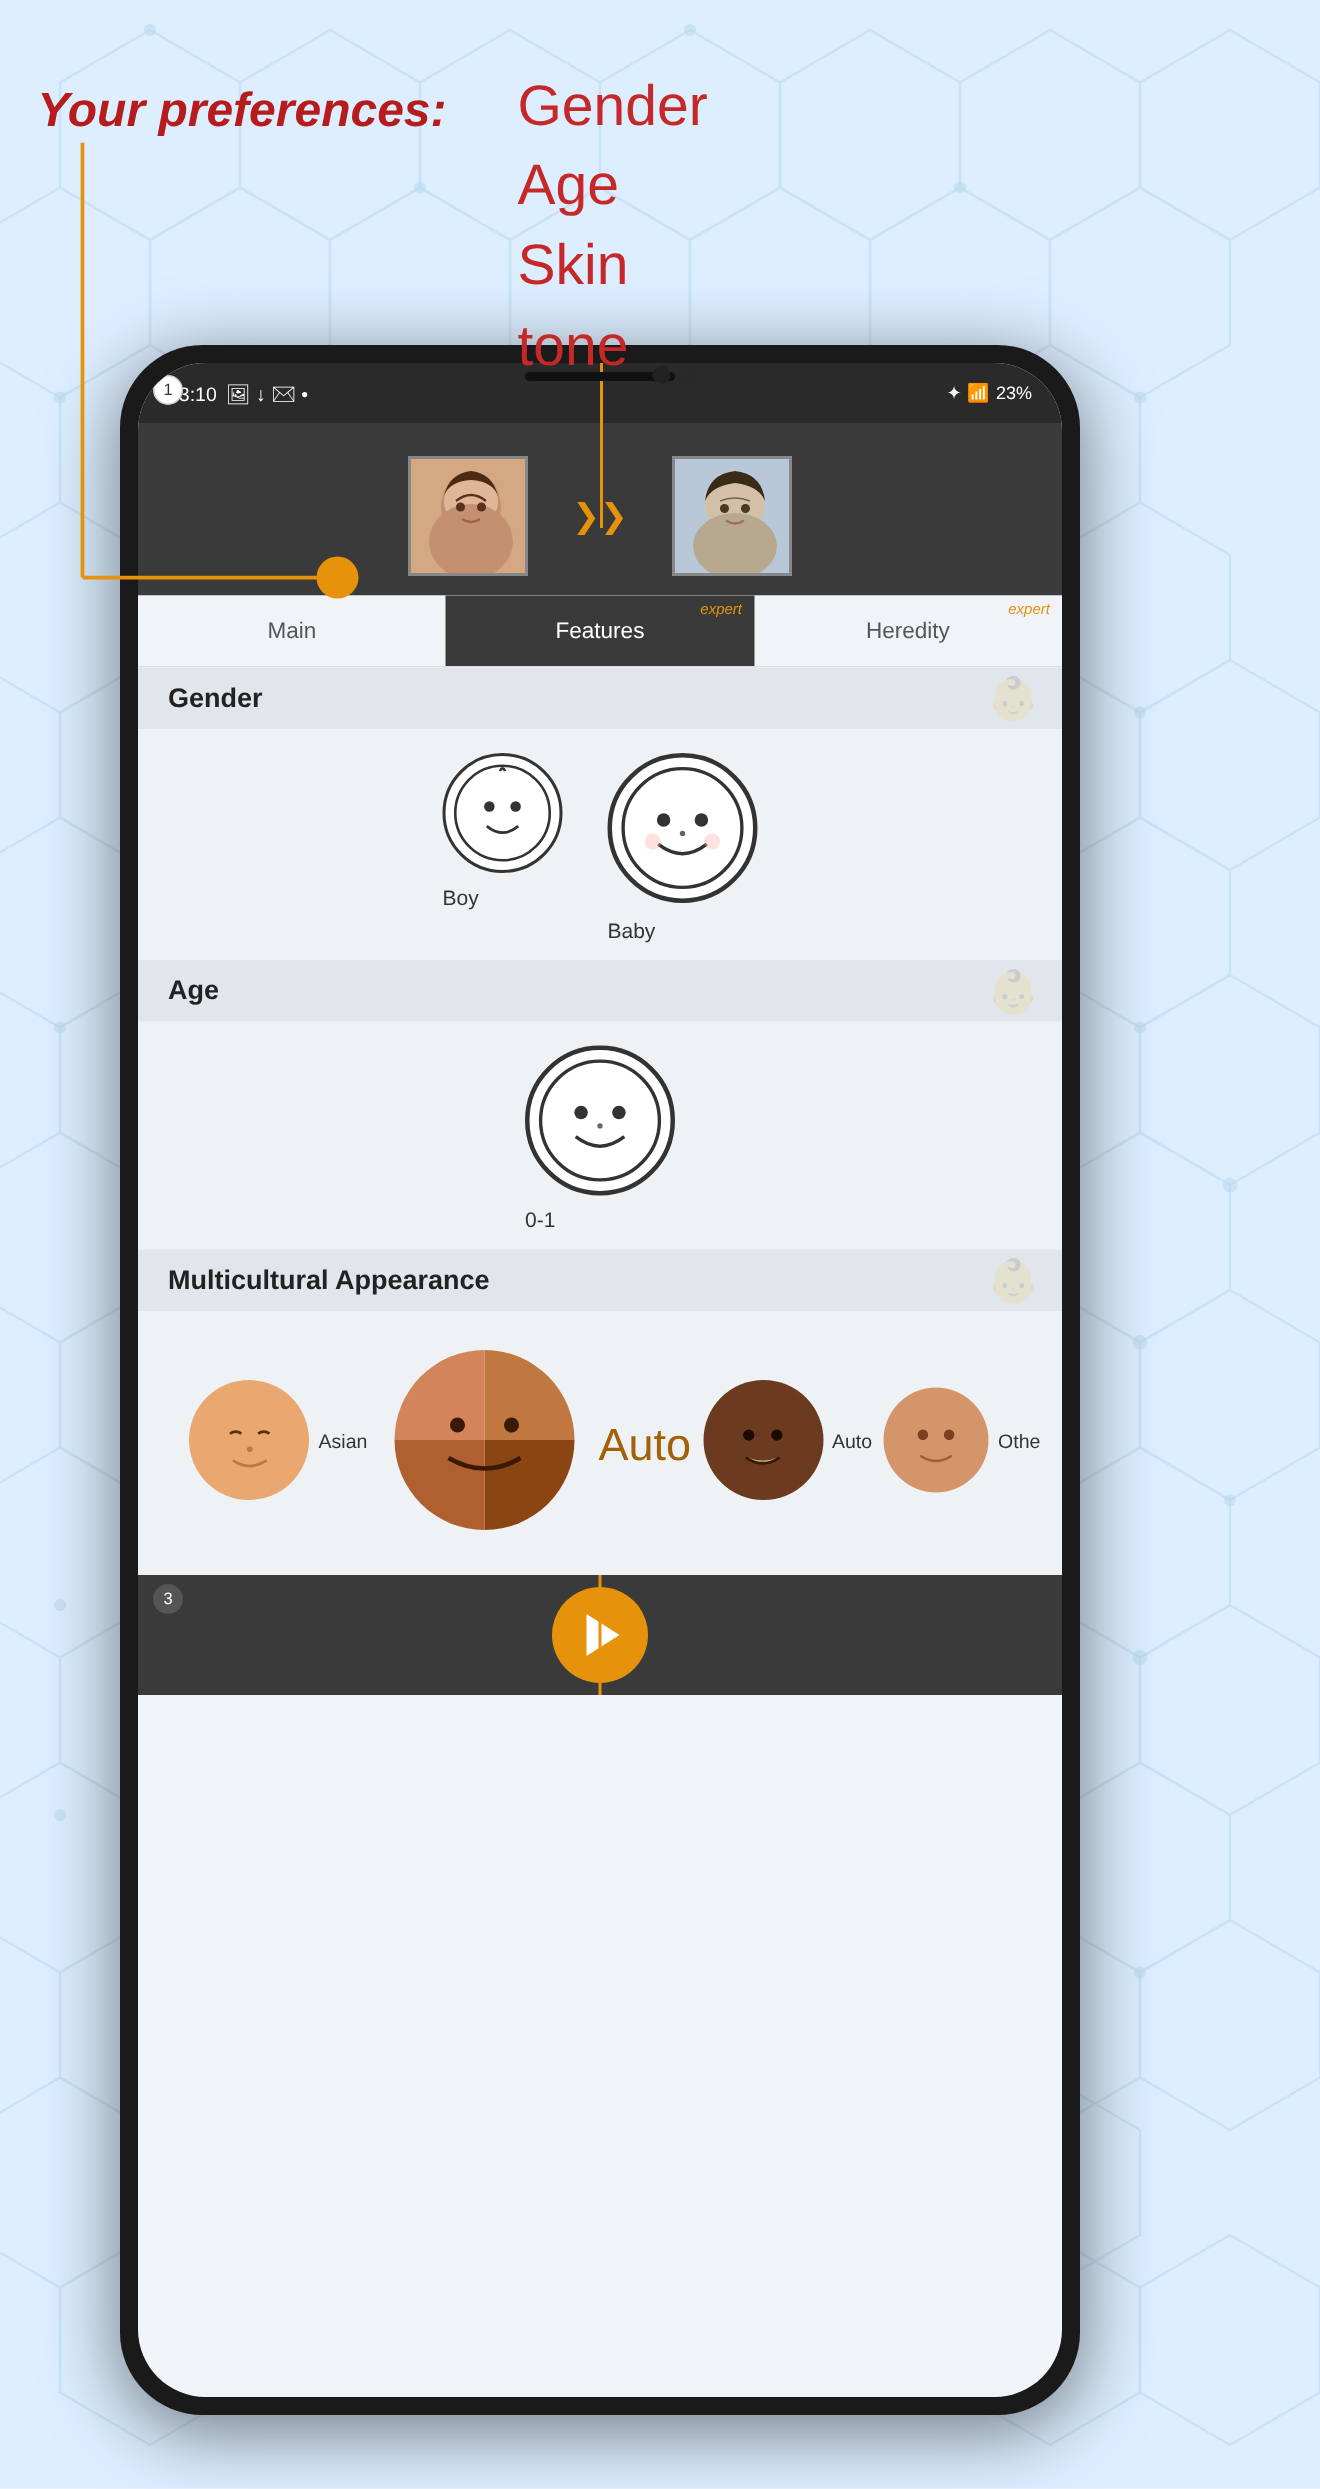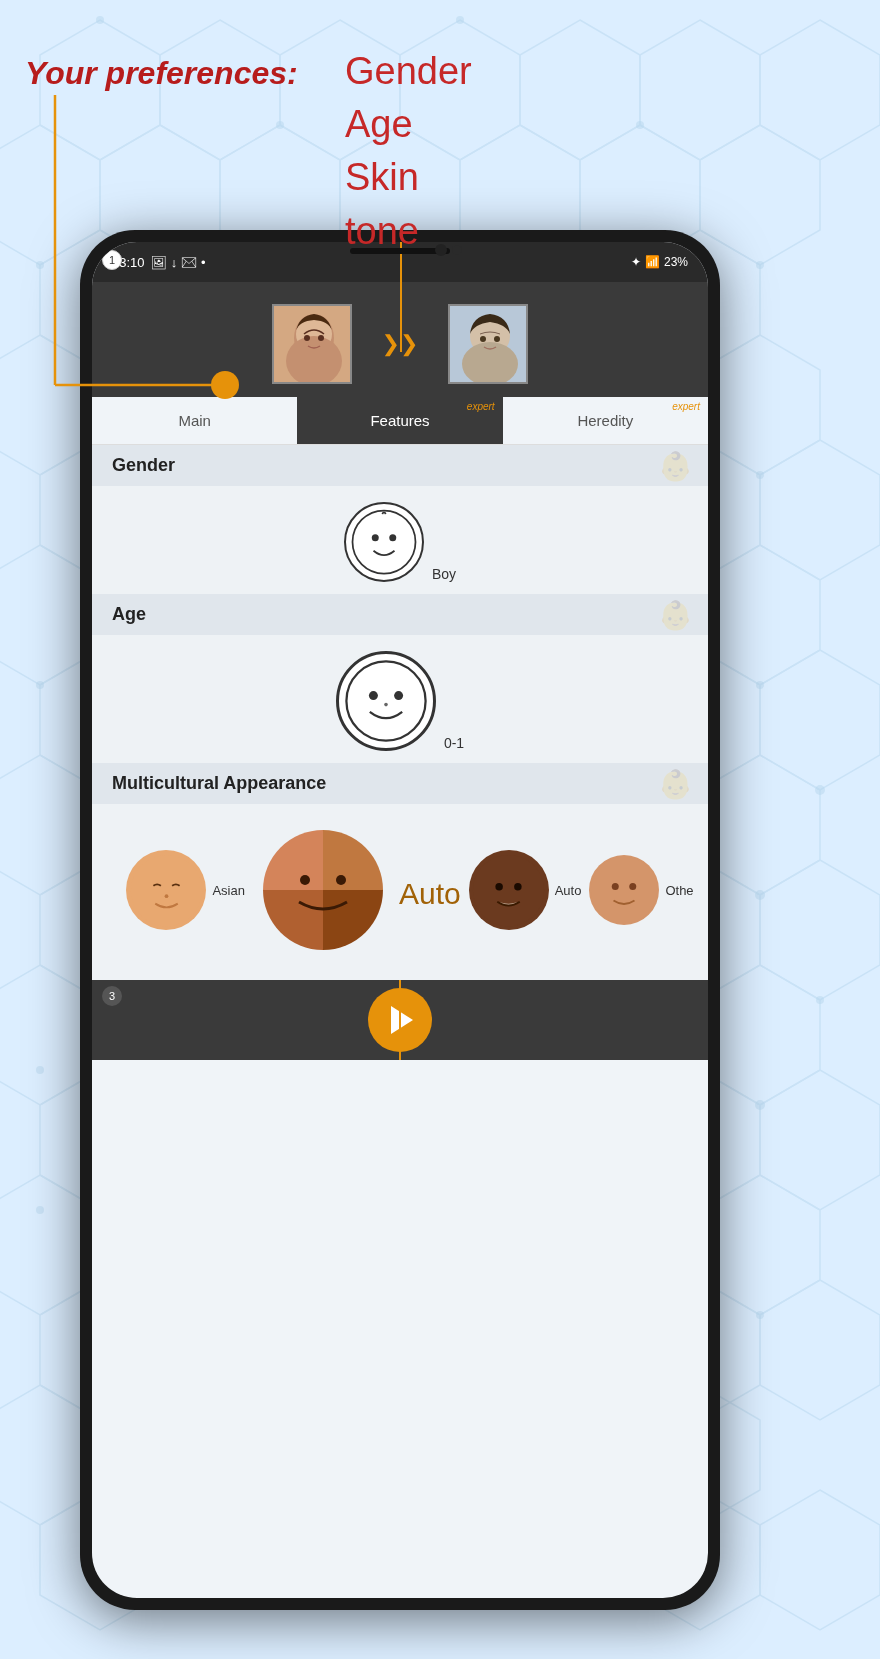--- a/index.html
+++ b/index.html
@@ -205,22 +205,22 @@
     
     .gender-section {
       background: #eef2f5;
       padding: 16px 0 12px;
       display: flex;
       justify-content: center;
       gap: 30px;
     }
     .gender-item {
       display: flex;
-      flex-direction: row;
-      align-items: flex-end;
+      flex-direction: column;
+      align-items: flex-start;
       gap: 8px;
     }
     .face-circle {
       width: 80px;
       height: 80px;
       border-radius: 50%;
       border: 2px solid #333;
       background: white;
       display: flex;
       align-items: center;
@@ -556,20 +556,38 @@
 
               <circle cx="30" cy="35" r="4" fill="#333"></circle>
               <circle cx="50" cy="35" r="4" fill="#333"></circle>
 
               <path d="M28 50 Q40 60 52 50" stroke="#333" stroke-width="2" fill="none"></path>
             </svg>
           </div>
           <span class="gender-label">Boy</span>
         </div>
 
+        <div class="gender-item">
+          <div class="face-circle large">
+            <svg viewBox="0 0 100 100" width="90" height="90" xmlns="http://www.w3.org/2000/svg">
+              <circle cx="50" cy="50" r="44" fill="white" stroke="#333" stroke-width="2.5"></circle>
+
+              <circle cx="36" cy="44" r="5" fill="#333"></circle>
+              <circle cx="64" cy="44" r="5" fill="#333"></circle>
+
+              <circle cx="50" cy="54" r="2" fill="#666"></circle>
+
+              <path d="M32 62 Q50 76 68 62" stroke="#333" stroke-width="2.5" fill="none"></path>
+
+              <circle cx="28" cy="60" r="6" fill="rgba(255,180,180,0.4)"></circle>
+              <circle cx="72" cy="60" r="6" fill="rgba(255,180,180,0.4)"></circle>
+            </svg>
+          </div>
+          <span class="baby-label">Baby</span>
+        </div>
 
       </div>
 
       <div class="section-header">
         <span>Age</span>
         <span class="slider-decoration">👶</span>
       </div>
       <div class="age-section">
         <div class="gender-item">
           <div class="face-circle large">

